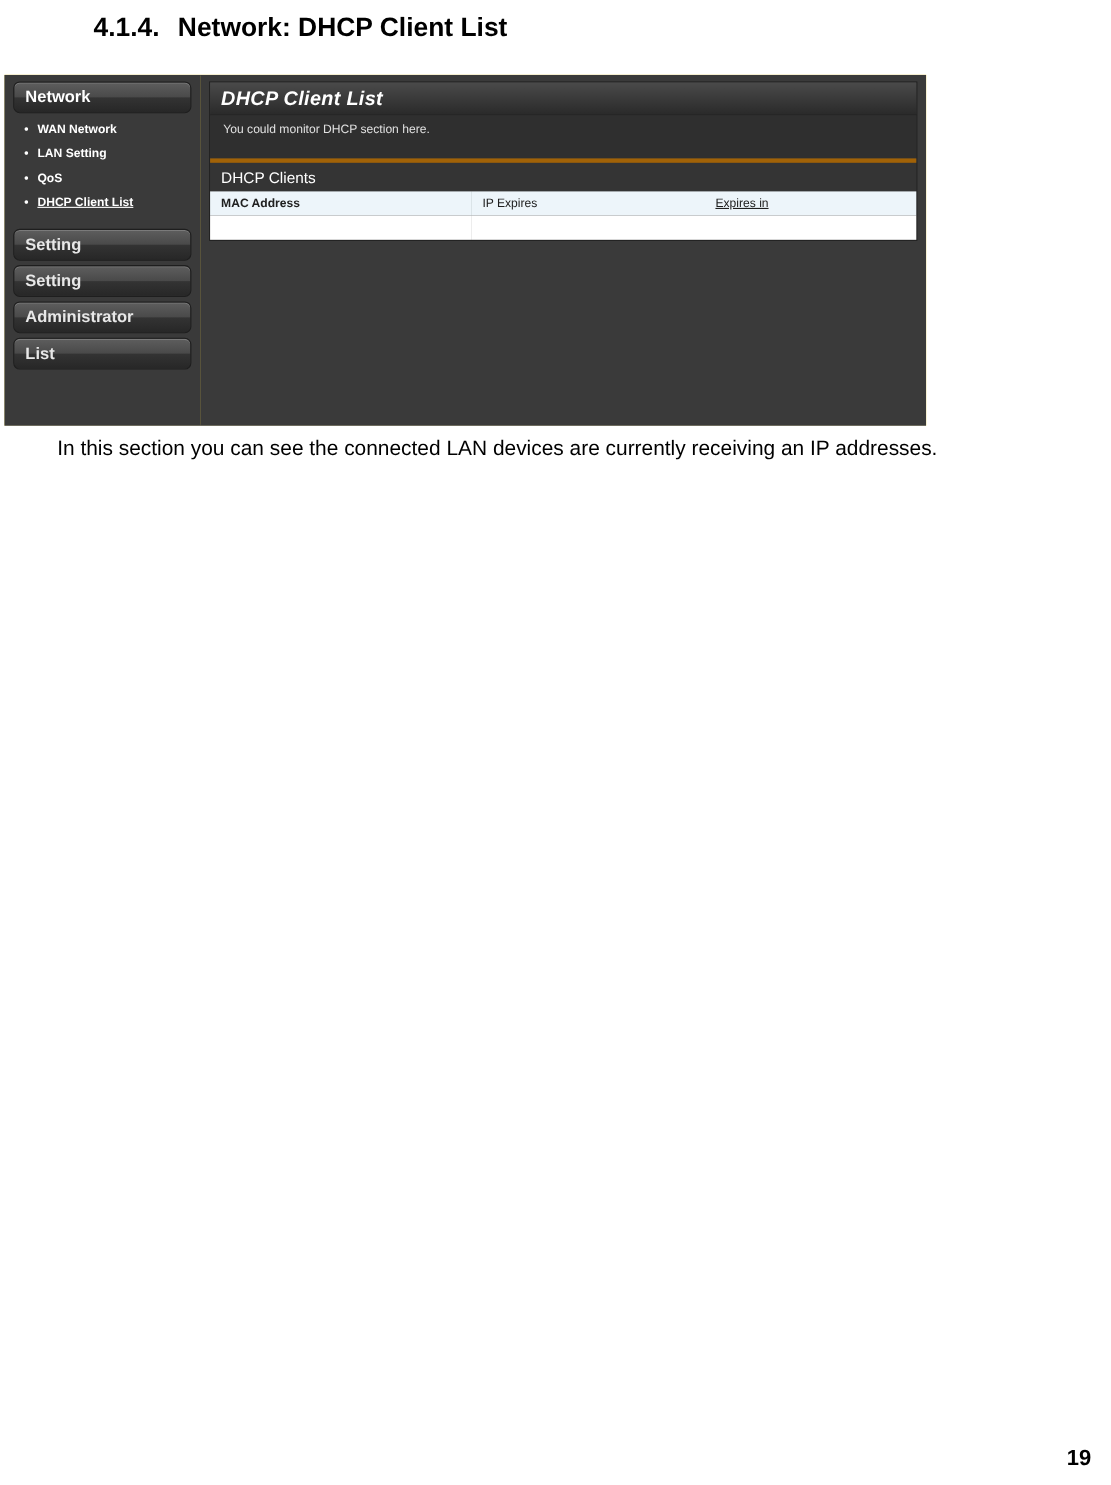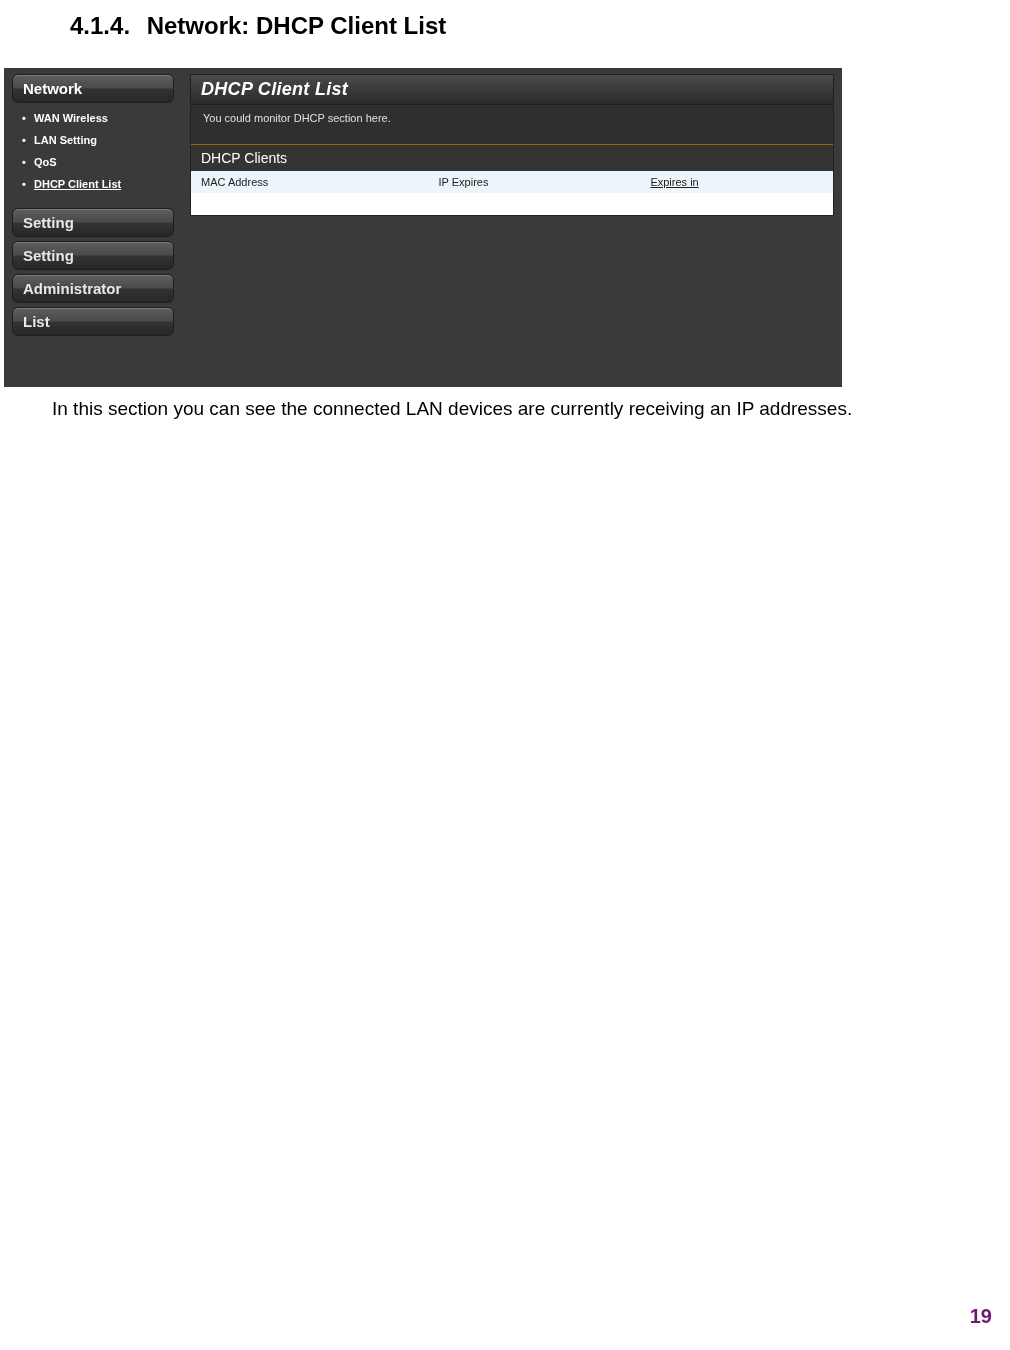--- a/index.html
+++ b/index.html
@@ -10,21 +10,21 @@
       height: 1350px;
       position: relative;
       padding: 0;
     }
     .heading {
       font-size: 24px;
       font-weight: bold;
       color: #000;
       padding: 12px 0 28px 70px;
     }
-    .heading .num { display: inline-block; min-width: 70px; }
+    .heading .num { display: inline-block; min-width: 70px; margin-left: 15px; }
     .screenshot {
       margin: 0 0 6px 4px;
       width: 838px;
       height: 319px;
       background: #fde047;
       display: flex;
       box-shadow: 0 0 0 1px #8a8a8a inset;
       overflow: hidden;
     }
     .sidebar {
@@ -89,71 +89,71 @@
       background: #2f2f2f;
       color: #e0e0e0;
       font-size: 11px;
       padding: 7px 12px 20px 12px;
     }
     .section-title {
       color: #fff;
       font-size: 14px;
       padding: 5px 10px;
       background: #343434;
-      border-top: 1px solid #a16207;
+      border-top: 4px solid #a16207;
     }
     .table {
       width: 100%;
       border-collapse: collapse;
     }
     .table-head {
       background: #edf5fa;
     }
     .th {
       color: #202020;
       font-size: 11px;
       padding: 5px 10px;
       text-align: left;
     }
-    .th.col1 { width: 37%; }
+    .th.col1 { width: 37%; font-weight: bold; }
     .th.col2 { width: 33%; }
     .th.col3 { width: 30%; text-decoration: underline; }
     .body-row { background: #fff; }
     .body-row td { height: 22px; }
 
     .caption {
       font-size: 19px;
       color: #000;
       padding: 4px 0 0 4px;
       line-height: 1.3;
       margin-left: 48px;
     }
     .page-number {
       position: absolute;
-      bottom: 22px;
+      bottom: 12px;
       right: 18px;
       font-size: 20px;
       font-weight: bold;
-      color: #701a75;
+      color: #000000;
     }
   </style>
 </head>
 <body>
 
 <div class="heading">
   <span class="num">4.1.4.</span>
   <span>Network: DHCP Client List</span>
 </div>
 
 <div class="screenshot">
   <div class="sidebar">
     <div class="nav-group">
       <div class="nav-header active">Network</div>
       <div class="nav-sub">
-        <div class="sub-item">WAN Wireless</div>
+        <div class="sub-item">WAN Network</div>
         <div class="sub-item">LAN Setting</div>
         <div class="sub-item">QoS</div>
         <div class="sub-item current">DHCP Client List</div>
       </div>
     </div>
     <div class="nav-group">
       <div class="nav-header">Setting</div>
     </div>
     <div class="nav-group">
       <div class="nav-header">Setting</div>

